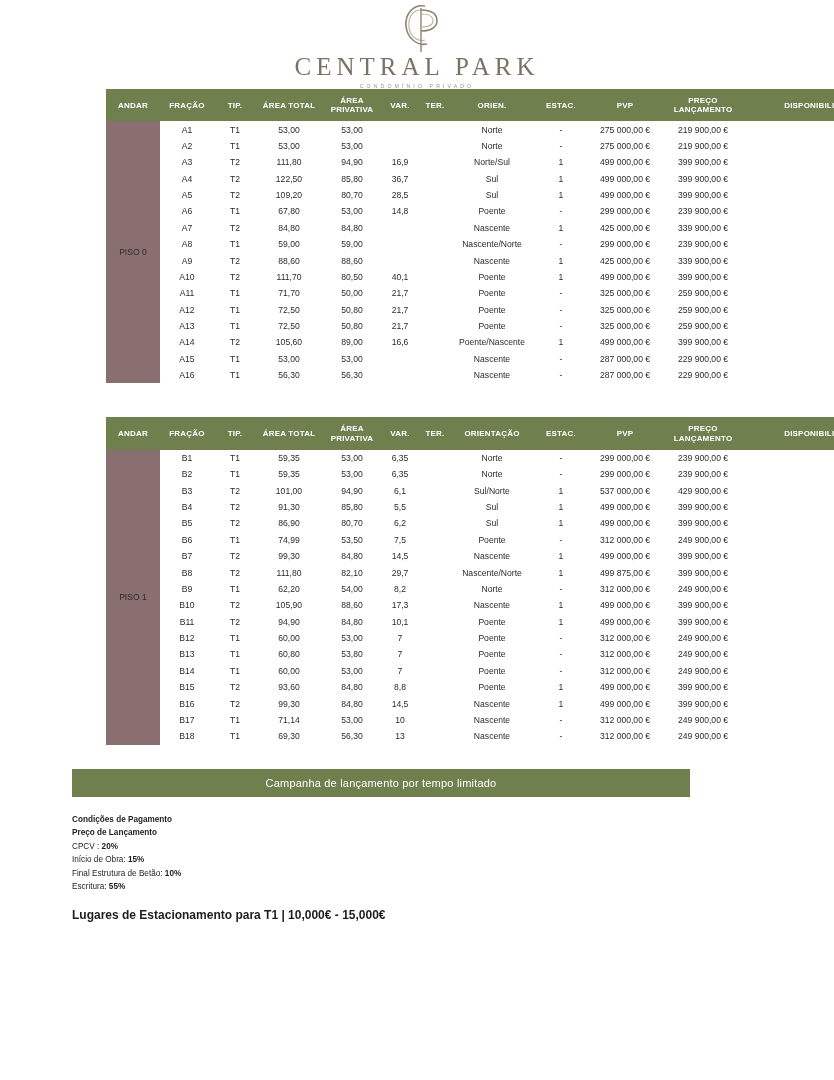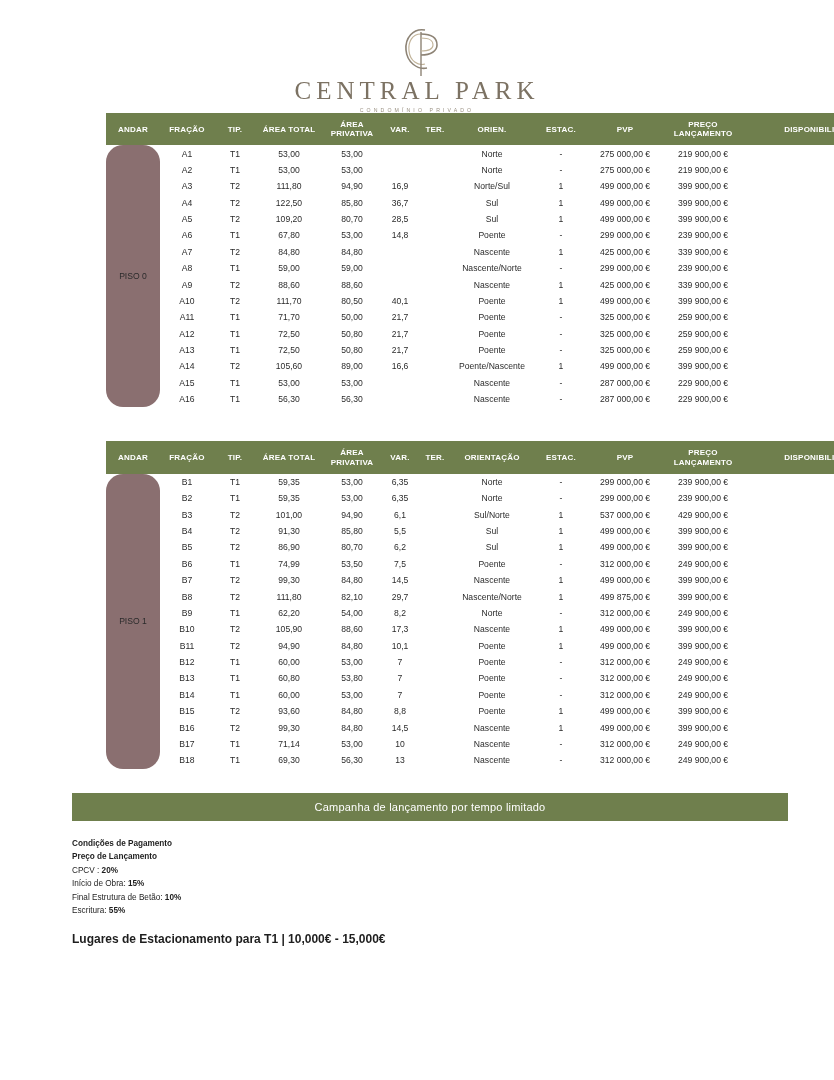--- a/index.html
+++ b/index.html
@@ -12,21 +12,20 @@
   .page {
     position: relative;
     width: 834px; height: 1080px;
     background: #ffffff;
     overflow: hidden;
   }
 
   
   .logo-block {
     width: 100%;
-    padding-top: 24px;
     display: flex;
     flex-direction: column;
     align-items: center;
   }
   .logo-mark {
     width: 72px; height: 58px;
     position: relative;
     margin-bottom: 2px;
   }
   .logo-mark svg { display: block; }
@@ -74,42 +73,41 @@
     border: none;
     white-space: nowrap;
   }
   td.floor-cell {
     background: #8a6f70;
     color: #ffffff;
     font-size: 8.6px;
     font-weight: normal;
     text-align: center;
     vertical-align: middle;
-    border-radius: 17px;
   }
   
   col.c-andar   { width: 54px; }
   col.c-fracao  { width: 54px; }
   col.c-tip     { width: 42px; }
   col.c-area    { width: 66px; }
   col.c-areap   { width: 60px; }
   col.c-var     { width: 36px; }
   col.c-ter     { width: 34px; }
   col.c-orien   { width: 80px; }
   col.c-estac   { width: 58px; }
   col.c-pvp     { width: 70px; }
   col.c-preco   { width: 86px; }
   col.c-disp    { width: 150px; }
 
   .table-gap { height: 34px; }
 
   
   .banner {
     margin: 24px 72px 0;
-    width: 716px;
+    width: 618px;
     background: #6f7f4d;
     color: #ffffff;
     text-align: center;
     font-size: 11px;
     padding: 8px 0;
     letter-spacing: .2px;
   }
 
   
   .conditions {

